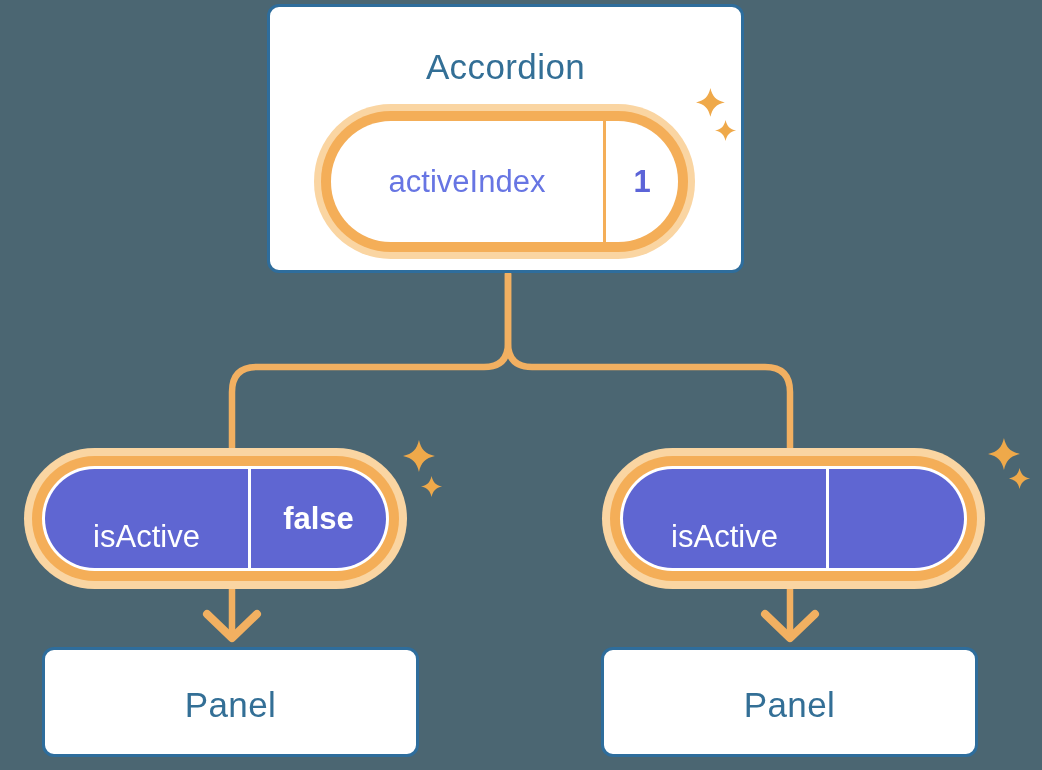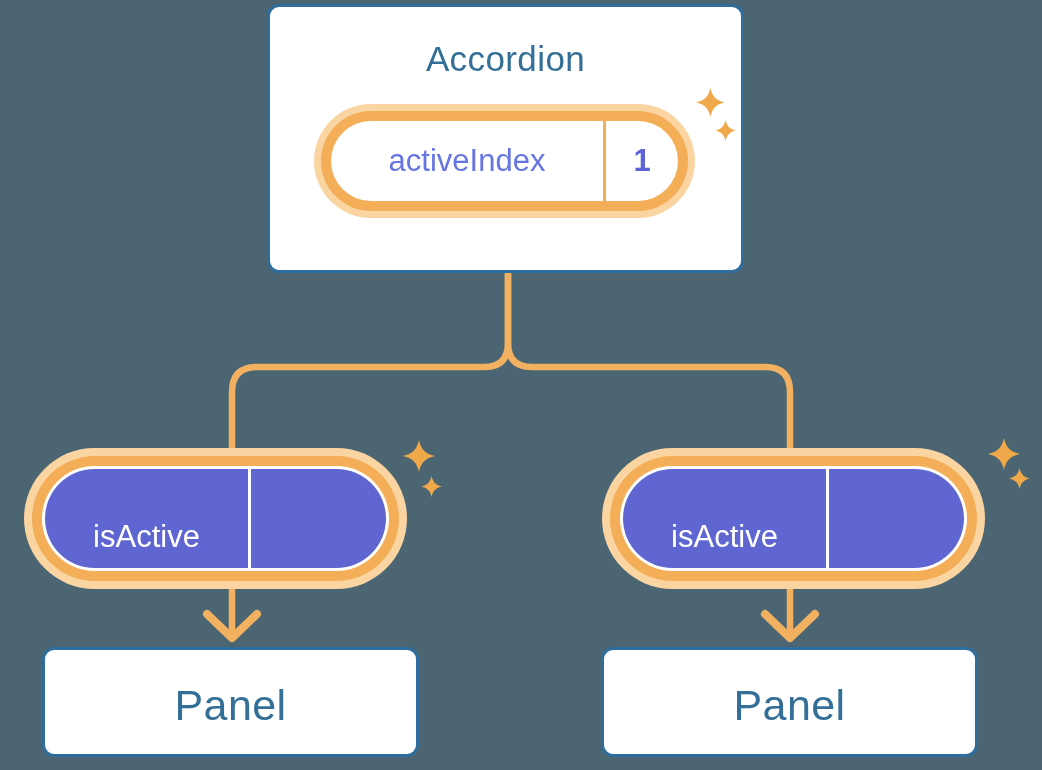--- a/index.html
+++ b/index.html
@@ -47,40 +47,40 @@
 
   .node-title {
     position: absolute;
     left: 0; right: 0;
     text-align: center;
     font-size: 35px;
     font-weight: 500;
     letter-spacing: 0.4px;
     color: var(--heading-text, #336F96);
   }
-  #accordion-box .node-title { top: 32px; }
+  #accordion-box .node-title { top: 40px; }
 
   .panel-box {
     display: flex;
     align-items: center;
     justify-content: center;
     padding-top: 6px;
-    font-size: 43px;
+    font-size: 35px;
     font-weight: 500;
     letter-spacing: 0.4px;
     color: var(--heading-text, #336F96);
   }
   #panel-left  { left: 42px;  top: 647px; width: 377px; height: 110px; }
   #panel-right { left: 601px; top: 647px; width: 377px; height: 110px; }
 
   
   .state-pill {
     position: absolute;
     left: 61px; top: 114px;
-    width: 347px; height: 80px;
+    width: 347px; height: 121px;
     background: #FFFFFF;
     border-radius: 60px;
     box-shadow: 0 0 0 10px var(--pill-ring, #F4AE58),
                 0 0 0 17px var(--pill-glow, #FAD5A2);
     display: flex;
     align-items: stretch;
     z-index: 3;
   }
   .state-pill .pill-label {
     width: 272px;
@@ -146,20 +146,21 @@
     <div class="state-pill">
       <div class="pill-label">activeIndex</div>
       <div class="pill-divider"></div>
       <div class="pill-value">1</div>
     </div>
   </div>
 
   <div id="prop-pill-left" class="prop-pill">
     <div class="pill-label">isActive</div>
     <div class="pill-divider"></div>
+    <div class="pill-value">false</div>
   </div>
 
   <div id="prop-pill-right" class="prop-pill">
     <div class="pill-label">isActive</div>
     <div class="pill-divider"></div>
   </div>
 
   <div id="panel-left" class="node-box panel-box">
     <span>Panel</span>
   </div>

